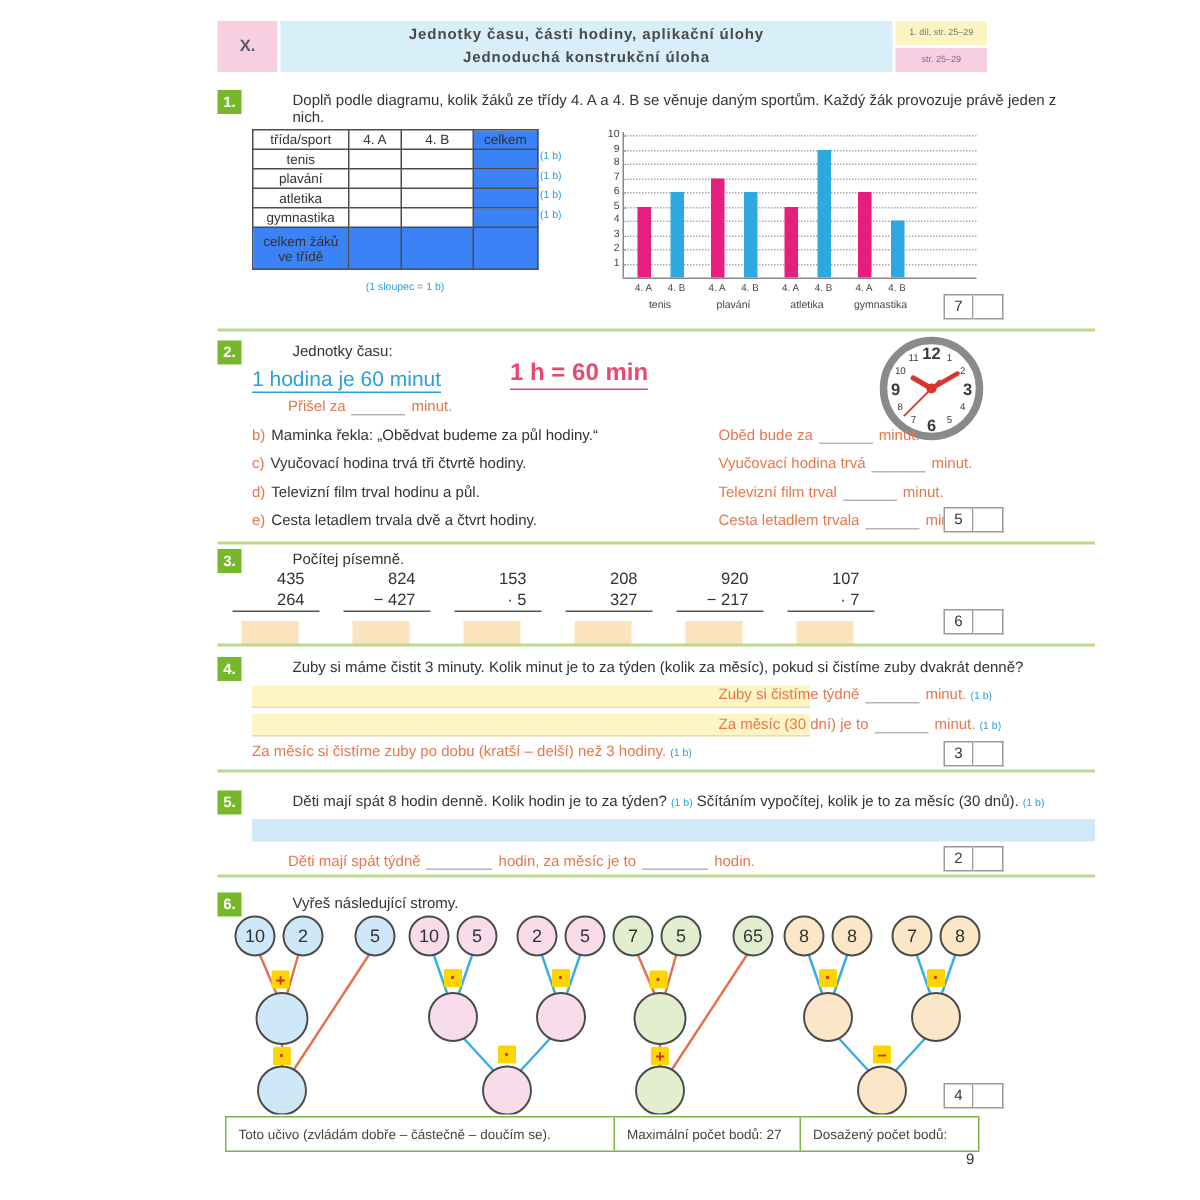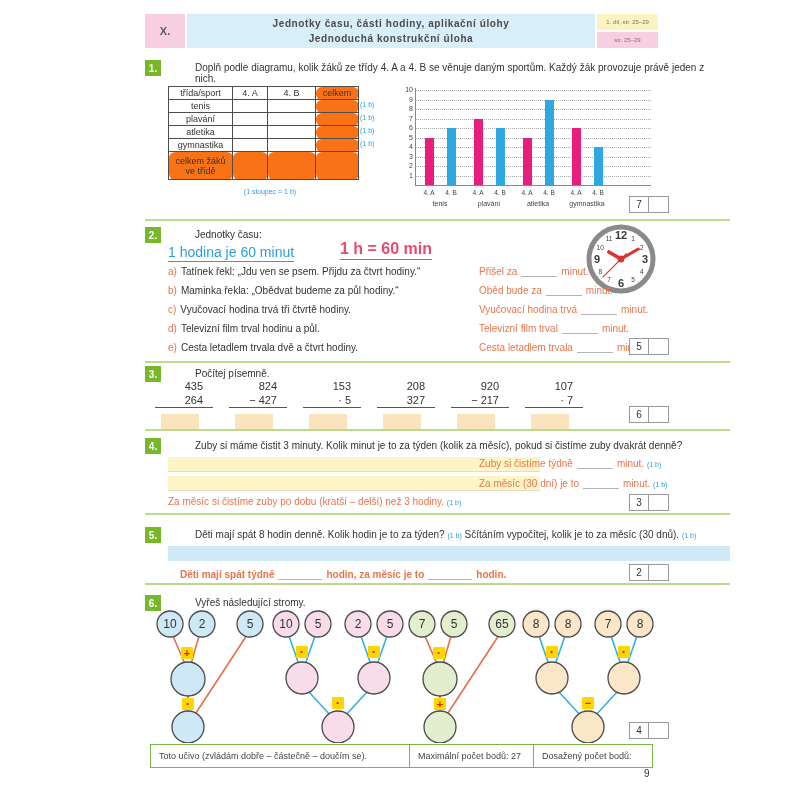--- a/index.html
+++ b/index.html
@@ -22,21 +22,21 @@
   .sb { width:20px; height:17px; border:1px solid #9a9a9a; background:#fff; font-size:10px; display:flex; align-items:center; justify-content:center; color:#333; }
   .sb + .sb { border-left:none; }
 
   
   table.t1 { border-collapse:collapse; font-size:9px; color:#333; }
   table.t1 td { border:1px solid #4d4d4d; text-align:center; height:13px; padding:0 2px; }
   table.t1 td.lbl { width:64px; }
   table.t1 td.ca { width:35px; }
   table.t1 td.cb { width:48px; }
   table.t1 td.ck { width:43px; }
-  table.t1 td.orange { background:#f97316;border-radius:6px; }
+  table.t1 td.orange { background:#3b82f6; }
   table.t1 tr.last td { height:28px; }
   .pts { color:#2b9fd9; font-size:7px; }
 
   
   #chart { position:absolute; }
   .gridline { position:absolute; height:0; border-top:1px dotted #aaa; }
   .ylab { position:absolute; width:10px; text-align:right; font-size:7px; color:#444; left:0; }
   .bar { position:absolute; }
   .blab { position:absolute; font-size:6.5px; color:#444; width:20px; text-align:center; }
   .clab { position:absolute; font-size:7px; color:#444; width:44px; text-align:center; }
@@ -225,21 +225,20 @@
           <text x="37.99999999999999" y="18" class="clocknum" font-size="11" font-weight="bold">12</text>
         </g>
       <line x1="38" y1="38" x2="25.9" y2="31" stroke="#d9352c" stroke-width="3.6" stroke-linecap="round"></line>
       <line x1="38" y1="38" x2="55.3" y2="28" stroke="#d9352c" stroke-width="3" stroke-linecap="round"></line>
       <line x1="43.7" y1="32.3" x2="19.6" y2="56.4" stroke="#d9352c" stroke-width="1.2"></line>
       <circle cx="38" cy="38" r="3.4" fill="#d9352c"></circle>
     </svg>
 
     <div class="abs" style="left:23px; top:39px; width:560px;">
       <div class="t2row">
-        <div class="t2left"><span class="t2letter">a)</span><span>Tatínek řekl: „Jdu ven se psem. Přijdu za čtvrt hodiny.“</span></div>
         <div class="ansline"><span>Přišel za</span><span class="blank"></span><span>minut.</span></div>
       </div>
       <div class="t2row">
         <div class="t2left"><span class="t2letter">b)</span><span>Maminka řekla: „Obědvat budeme za půl hodiny.“</span></div>
         <div class="ansline"><span>Oběd bude za</span><span class="blank"></span><span>minut.</span></div>
       </div>
       <div class="t2row">
         <div class="t2left"><span class="t2letter">c)</span><span>Vyučovací hodina trvá tři čtvrtě hodiny.</span></div>
         <div class="ansline"><span>Vyučovací hodina trvá</span><span class="blank"></span><span>minut.</span></div>
       </div>
@@ -327,21 +326,21 @@
 
   <div class="abs" style="left:145px; top:527px; width:585px;">
     <div class="numbox abs" style="left:0; top:0;">5.</div>
     <div class="tasktext abs" style="left:23px; top:2px; width:560px;">
       <span>Děti mají spát 8 hodin denně. Kolik hodin je to za týden?</span>
       <span class="pts">(1 b)</span>
       <span>Sčítáním vypočítej, kolik je to za měsíc (30 dnů).</span>
       <span class="pts">(1 b)</span>
     </div>
     <div class="bluebar abs" style="left:23px; top:19px;"></div>
-    <div class="ansline abs" style="left:11px; top:42px;font-weight:bold;">
+    <div class="ansline abs" style="left:23px; top:42px;">
       <span>Děti mají spát týdně</span><span class="blank" style="width:44px;"></span><span>hodin, za měsíc je to</span><span class="blank" style="width:44px;"></span><span>hodin.</span>
     </div>
   </div>
   <div class="score" style="left:629px; top:564px;">
     <span class="sb">2</span>
       <span class="sb"></span>
   </div>
   <div class="divider" style="top:583px;"></div>
 
   <div class="abs" style="left:145px; top:595px; width:585px;">

